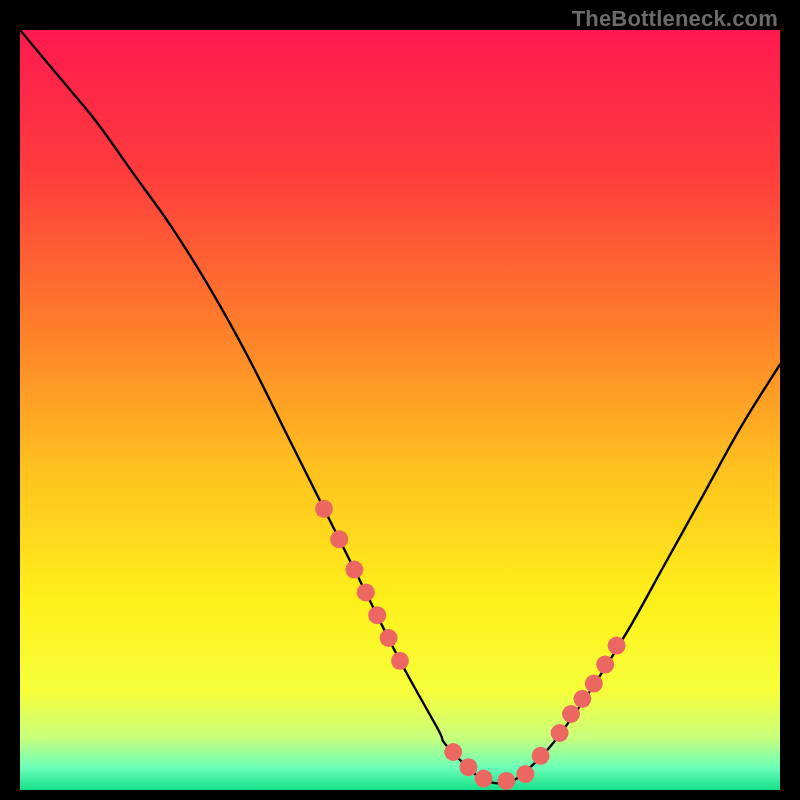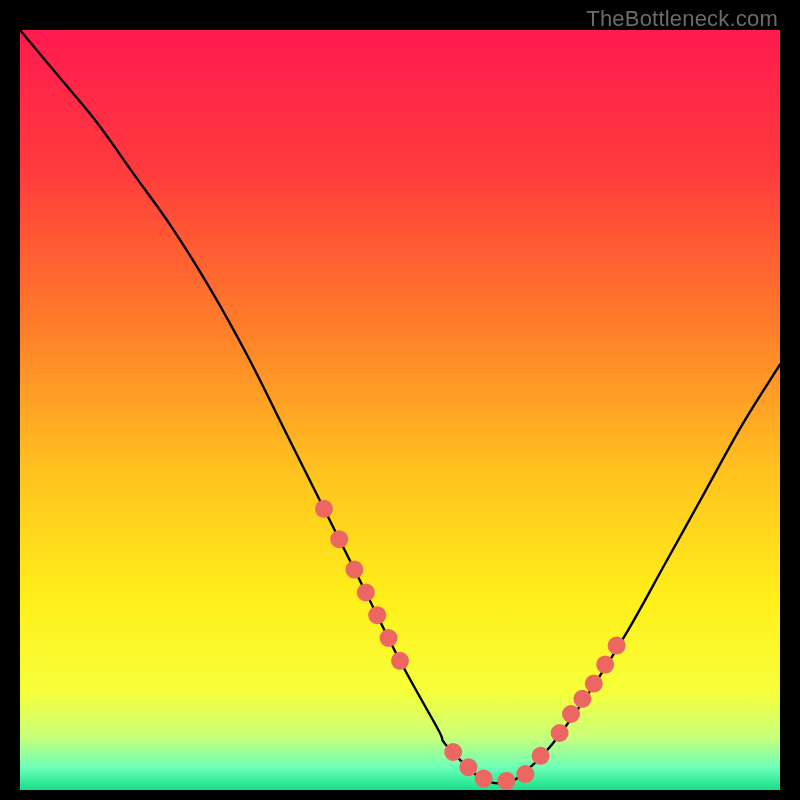--- a/index.html
+++ b/index.html
@@ -24,21 +24,21 @@
     top: 0;
     width: 760px;
     height: 760px;
   }
   .attribution {
     position: absolute;
     top: 6px;
     right: 22px;
     font-family: Arial, Helvetica, sans-serif;
     font-size: 22px;
-    font-weight: 400;
+    font-weight: 700;
     color: #6b6b6b;
     letter-spacing: 0.2px;
   }
   svg.curve {
     position: absolute;
     left: 0;
     top: 0;
     width: 760px;
     height: 760px;
   }

